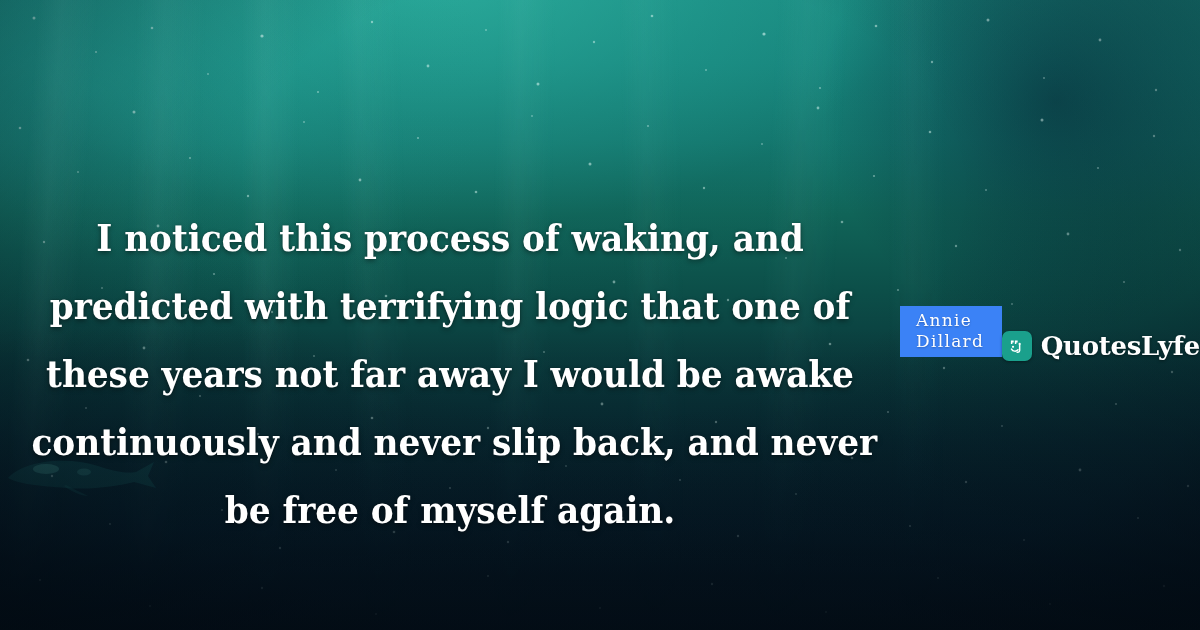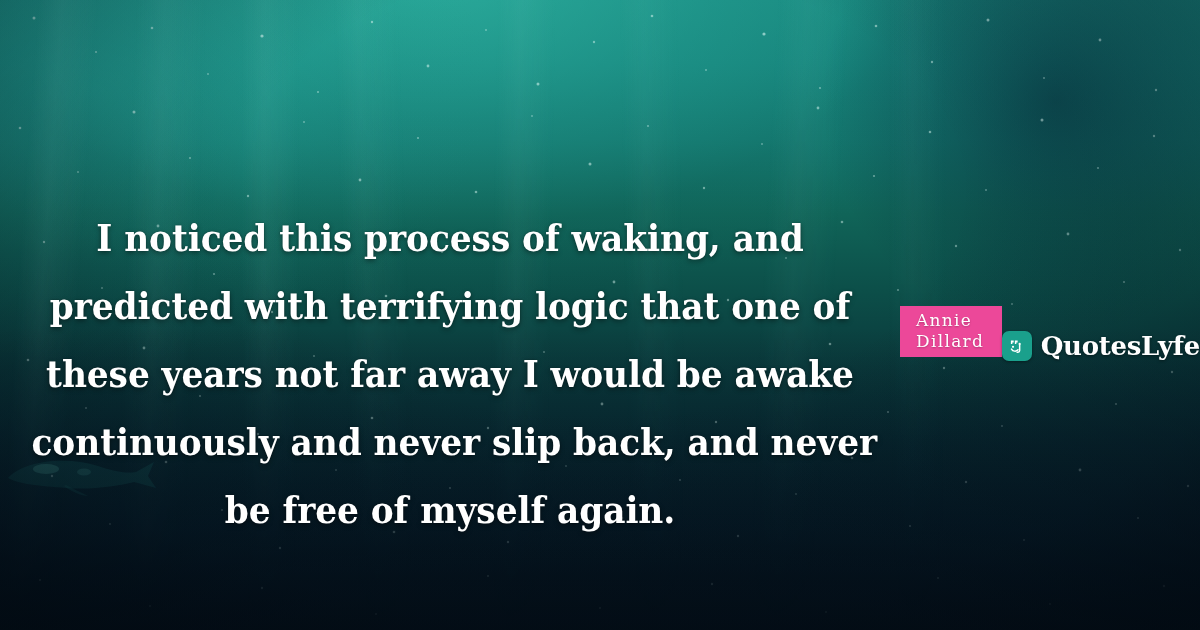--- a/index.html
+++ b/index.html
@@ -115,21 +115,21 @@
     font-size:37px;
     line-height:68px;
     letter-spacing:-0.1px;
     white-space:nowrap;
     text-shadow:0 2px 5px rgba(0,0,0,0.42), 0 0 2px rgba(0,0,0,0.28);
     transform:scaleX(0.93);
   }
 
   .author-badge {
     margin-top:32px;
-    background:#ec4899;
+    background:#3b82f6;
     color:#ffffff;
     font-family:"DejaVu Serif", "Liberation Serif", serif;
     font-size:17px;
     font-weight:400;
     letter-spacing:1.3px;
     padding:4px 16px 5px 16px;
     line-height:21px;
     display:inline-block;
     text-shadow:0 1px 2px rgba(0,0,0,0.25);
   }

